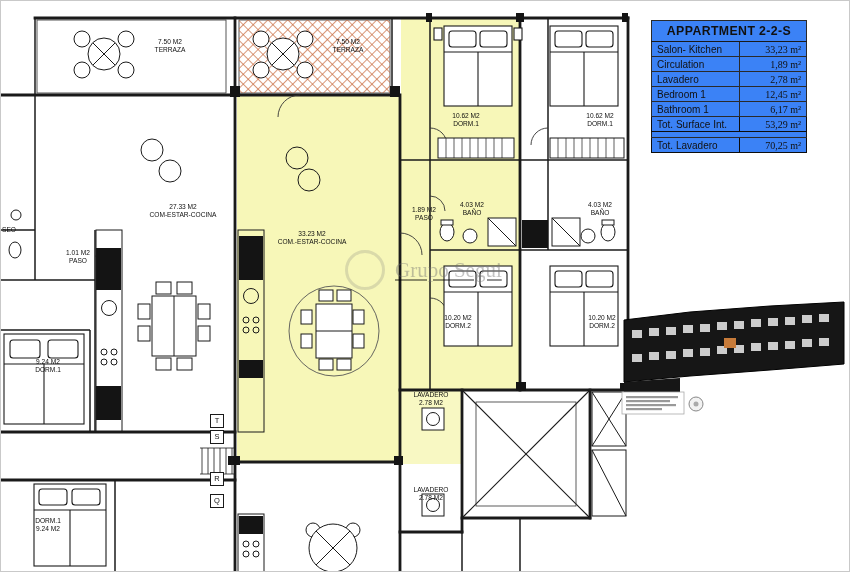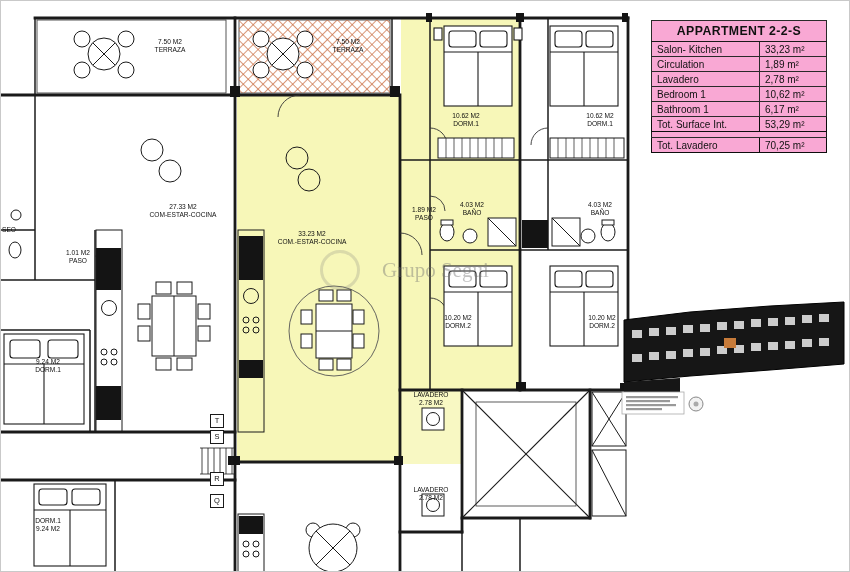--- a/index.html
+++ b/index.html
@@ -6,30 +6,30 @@
   #stage{position:relative;width:850px;height:572px;background:#fff;overflow:hidden;
          font-family:"Liberation Sans",sans-serif;}
   #frame{position:absolute;inset:0;border:1px solid #c9c9c9;pointer-events:none;z-index:9;}
   #plan-svg{position:absolute;left:0;top:0;z-index:1;}
   .room-label{position:absolute;transform:translateX(-50%);text-align:center;font-size:6.6px;
               line-height:1.18;color:#0e0e0e;white-space:nowrap;z-index:3;}
   .room-label span{display:block;}
   .room-label.raw{transform:none;text-align:left;}
   .stair-letter{position:absolute;width:12px;height:12px;border:1px solid #1a1a1a;background:#fff;
                 font-size:7.5px;line-height:11px;text-align:center;z-index:3;color:#111;}
-  #area-panel{position:absolute;left:651px;top:20px;width:176px;border-collapse:collapse;
-              background:#f9a8d4;z-index:4;border:1.6px solid #1a1a1a;}
+  #area-panel{position:absolute;left:651px;top:20px;width:156px;border-collapse:collapse;
+              background:#3b82f6;z-index:4;border:1.6px solid #1a1a1a;}
   #area-panel td{border:1px solid #2a2a2a;font-size:10px;padding:1.5px 5px;color:#111;}
-  #area-panel td.val{text-align:left;white-space:nowrap;width:56px;}
+  #area-panel td.val{text-align:right;white-space:nowrap;width:56px;font-family:Liberation Serif, serif;}
   #area-panel tr.title td{font-size:12.3px;font-weight:bold;text-align:center;letter-spacing:.4px;
               padding:3px 2px;border-bottom:1.4px solid #1a1a1a;}
   #area-panel tr.total td{border:1.8px solid #0d0d0d;margin-top:8px;}
   #area-panel tr.spacer td{border-left:none;border-right:none;height:5px;padding:0;}
-  #watermark{position:absolute;left:320px;top:250px;display:flex;align-items:center;gap:22px;
-             z-index:2;opacity:.42;}
+  #watermark{position:absolute;left:345px;top:250px;display:flex;align-items:center;gap:10px;
+             z-index:2;opacity:.42;text-decoration:underline;}
   #watermark .wm-circle{width:34px;height:34px;border:3px solid rgba(120,120,120,.55);border-radius:50%;}
   #watermark .wm-text{font-family:"Liberation Serif",serif;font-size:21px;color:#6f6f6f;}
   #mini-plan{position:absolute;left:620px;top:286px;width:228px;height:134px;z-index:2;}
 </style>
 </head>
 <body>
 
 <div id="stage">
 
   <svg id="plan-svg" width="850" height="572" viewBox="0 0 850 572">
@@ -415,21 +415,21 @@
     <tr>
       <td>Circulation</td>
       <td class="val">1,89 m²</td>
     </tr>
     <tr>
       <td>Lavadero</td>
       <td class="val">2,78 m²</td>
     </tr>
     <tr>
       <td>Bedroom 1</td>
-      <td class="val">10,62 m²</td>
+      <td class="val">12,45 m²</td>
     </tr>
     <tr>
       <td>Bathroom 1</td>
       <td class="val">6,17 m²</td>
     </tr>
     <tr class="total">
       <td>Tot. Surface Int.</td>
       <td class="val">53,29 m²</td>
     </tr>
     <tr class="spacer">

